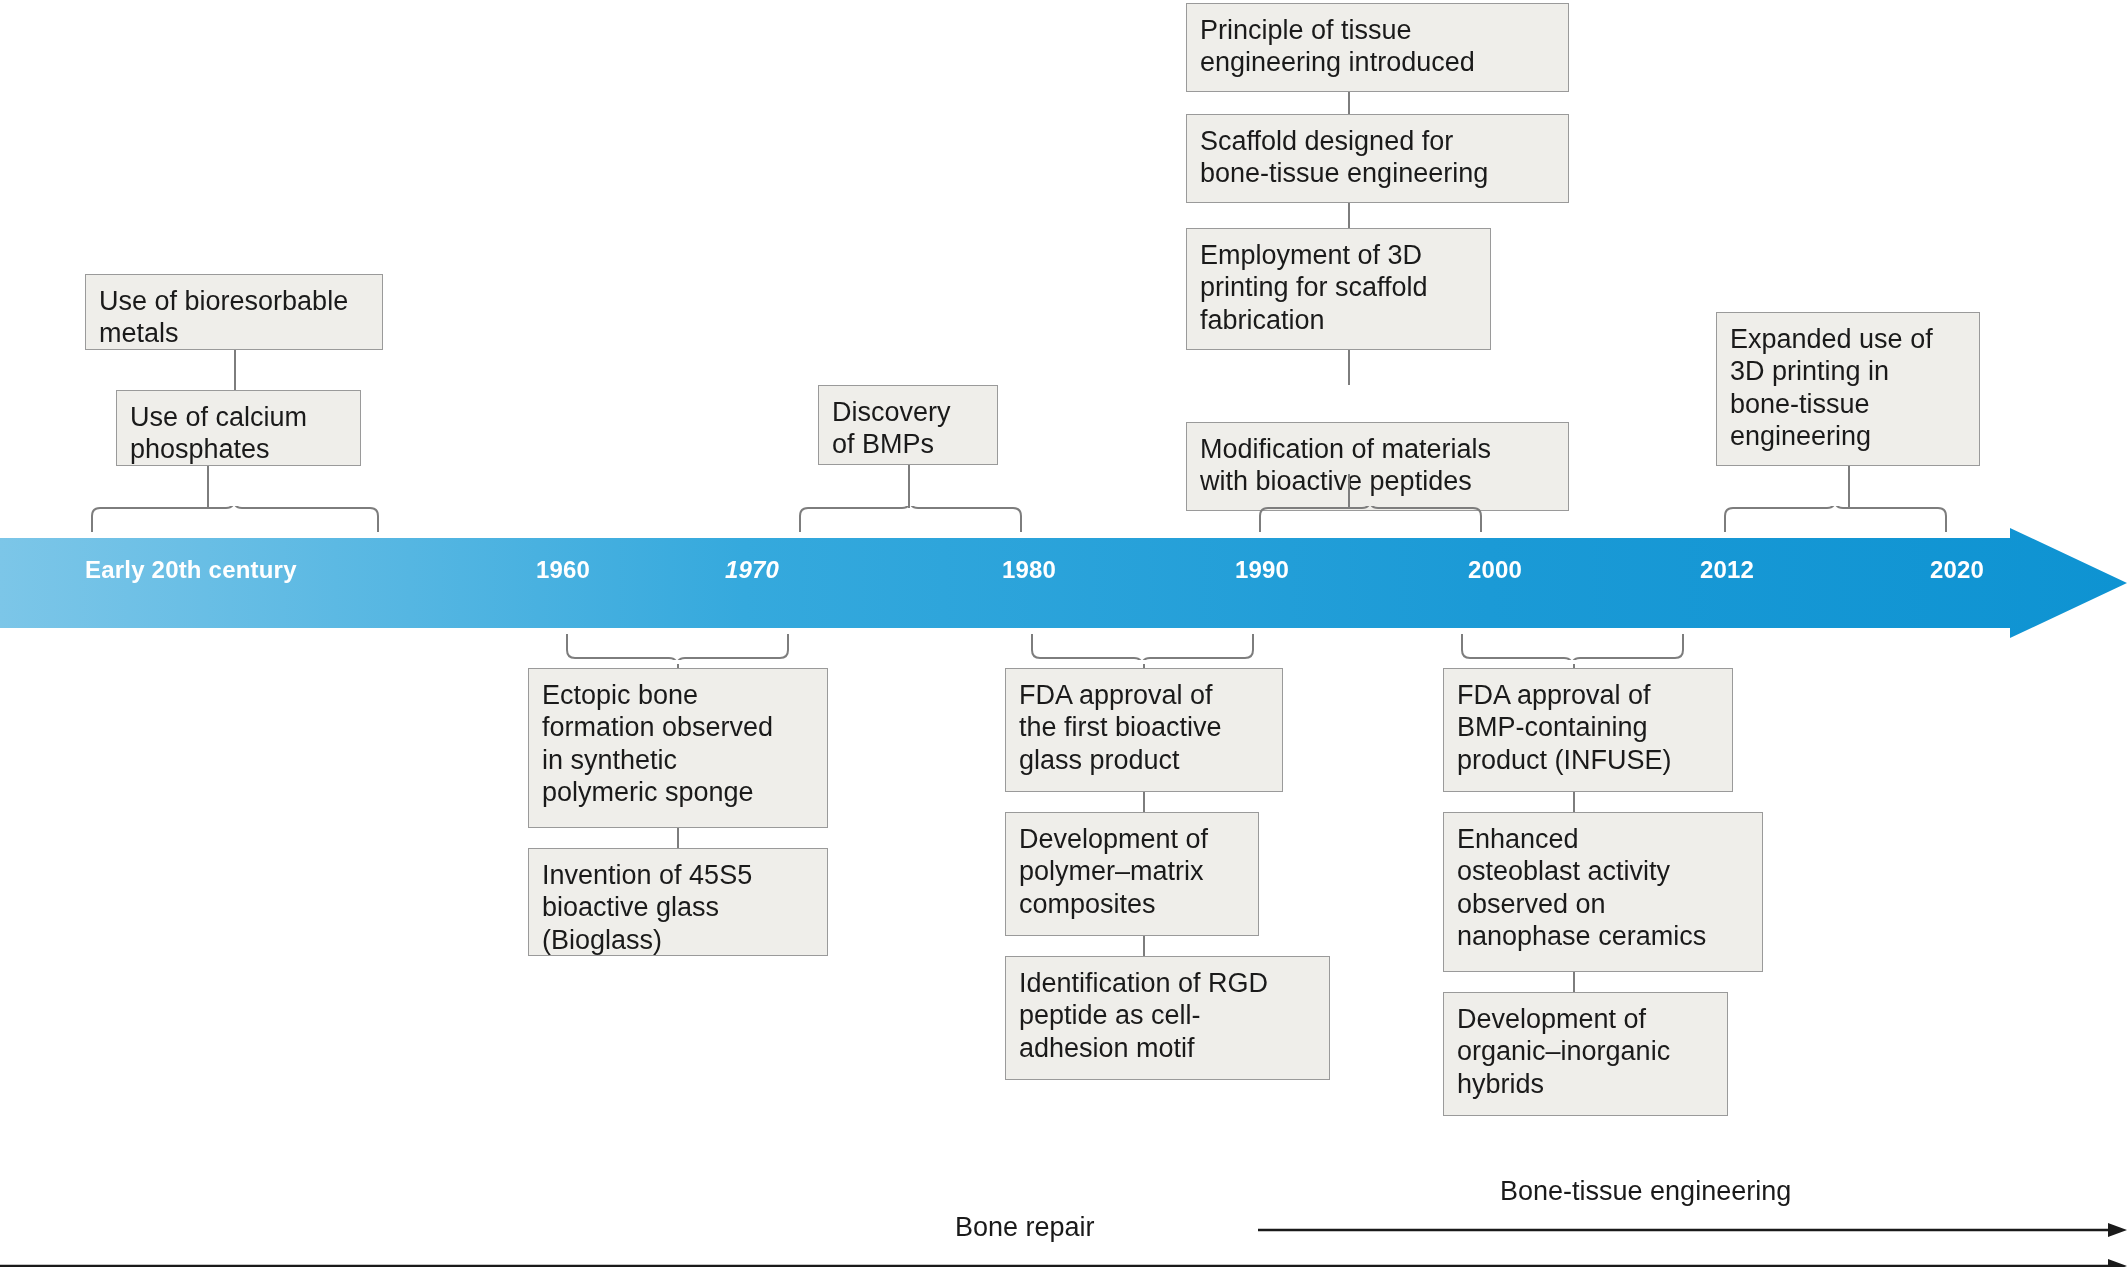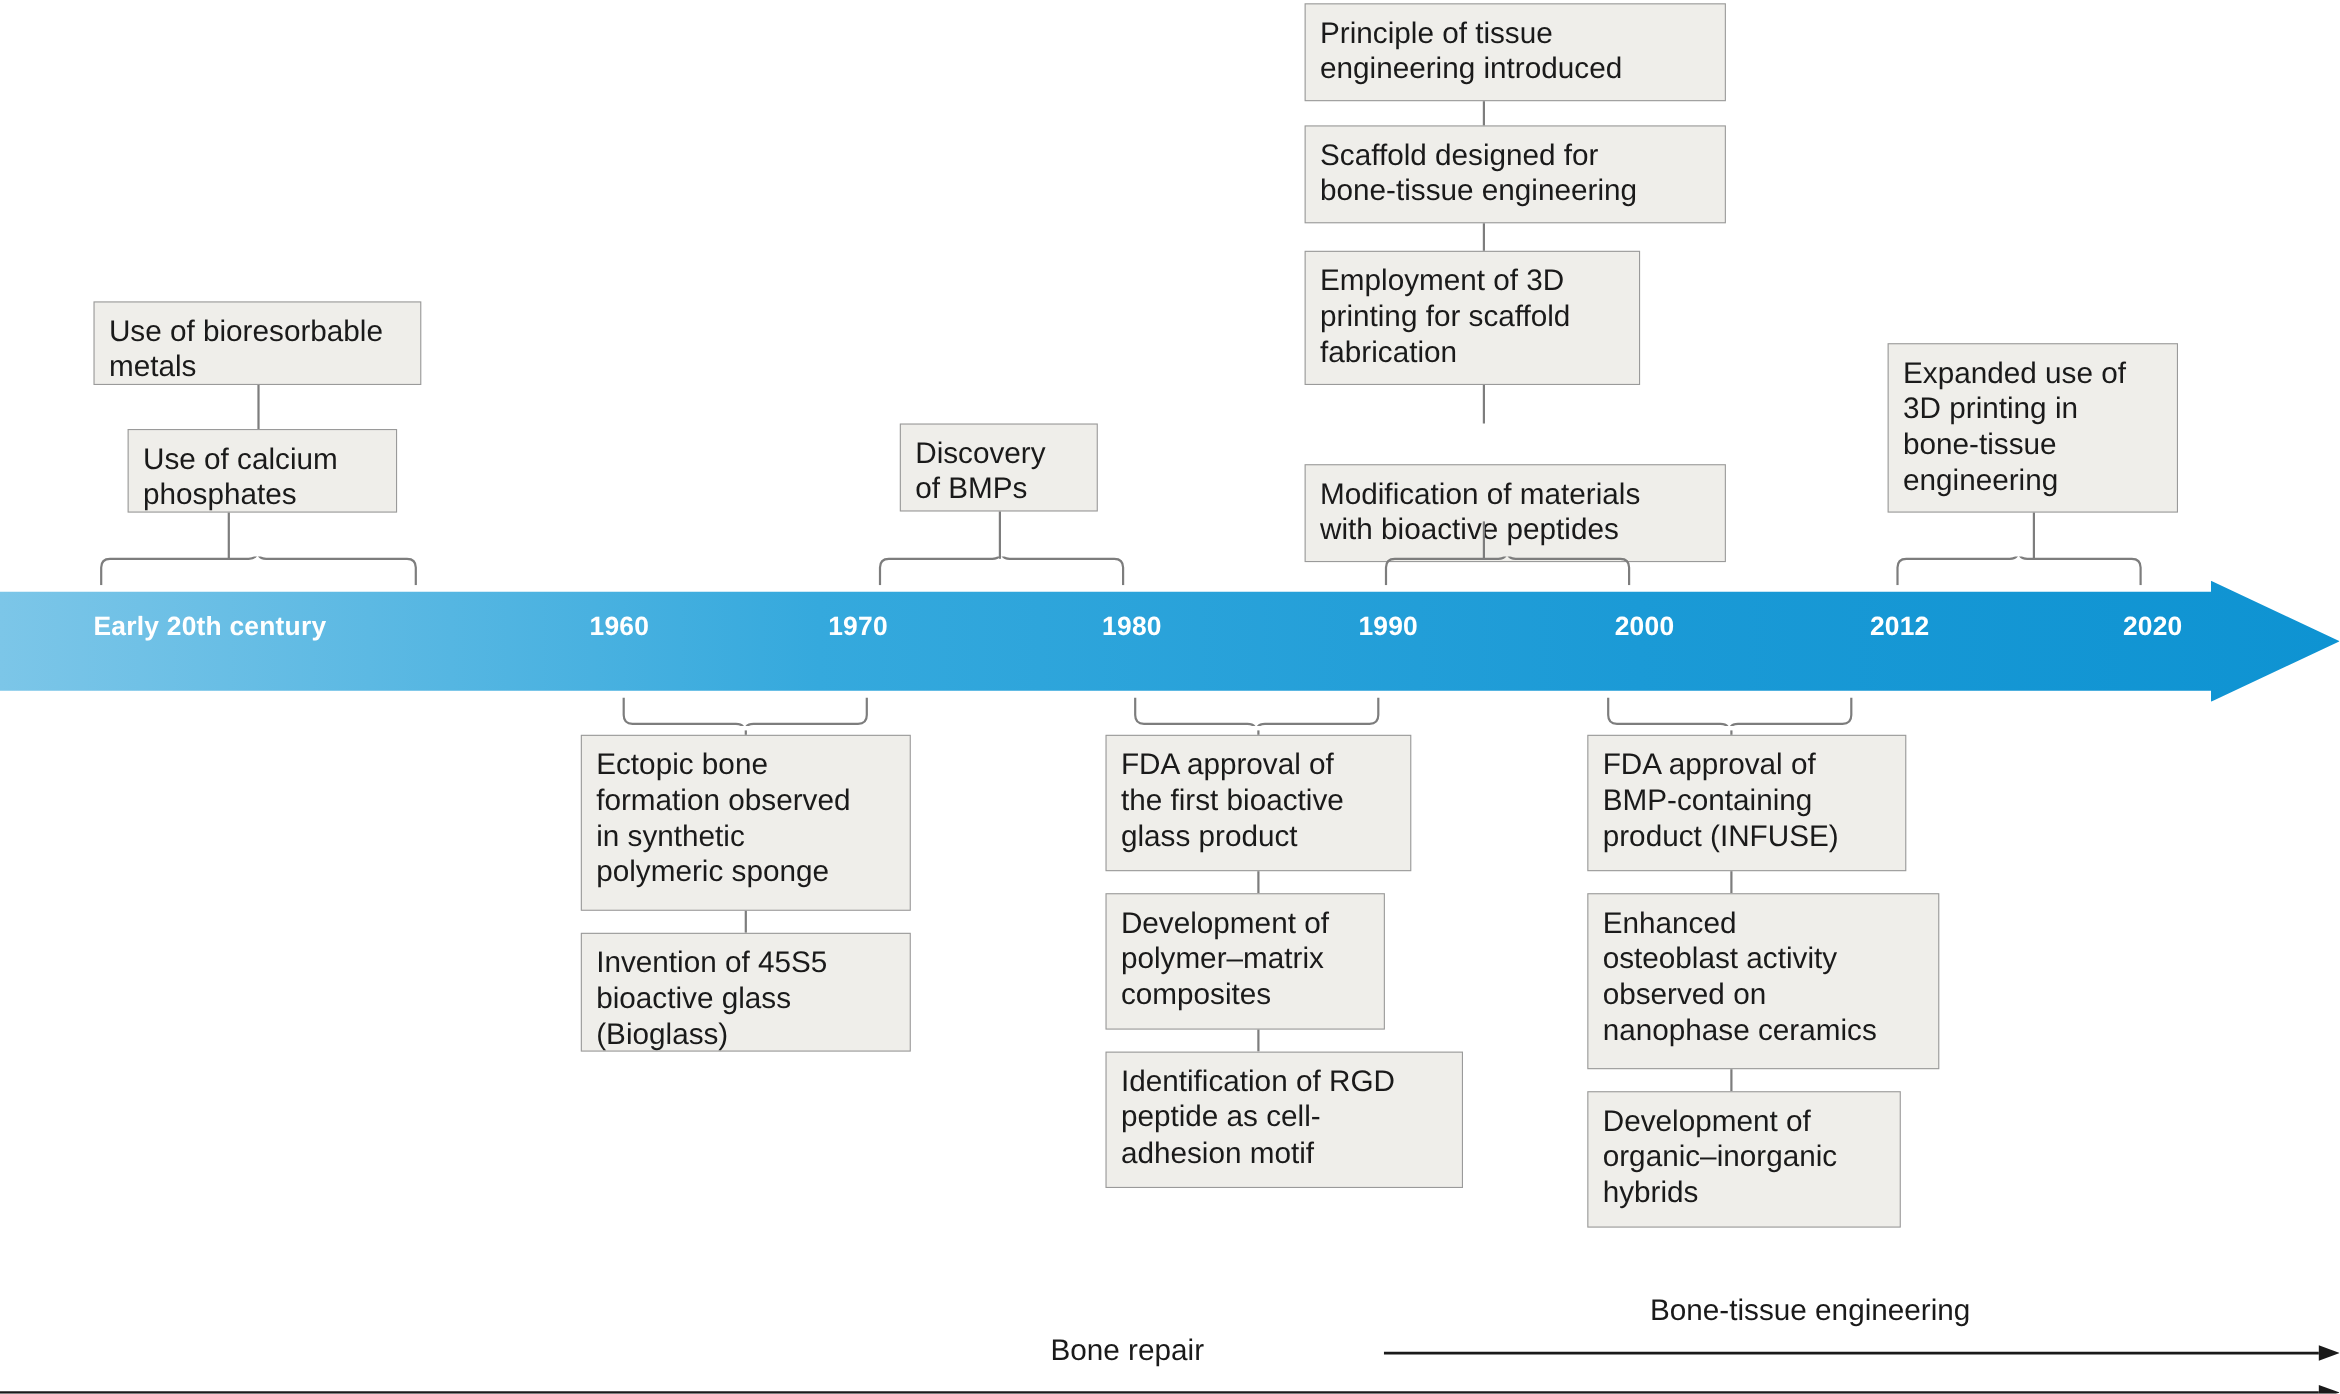--- a/index.html
+++ b/index.html
@@ -153,21 +153,21 @@
           <stop offset="70%" stop-color="#1b9ad6"></stop>
           <stop offset="100%" stop-color="#0e93d2"></stop>
         </linearGradient>
       </defs>
       <path d="M0,10 L2010,10 L2010,0 L2127,55 L2010,110 L2010,100 L0,100 Z" fill="url(#axisGrad)"></path>
     </svg>
   </div>
 
   <div class="tick-label first" style="left:85px;">Early 20th century</div>
   <div class="tick-label" style="left:563px;">1960</div>
-  <div class="tick-label" style="left:780px;">1970</div>
+  <div class="tick-label" style="left:752px;font-style:italic;">1970</div>
   <div class="tick-label" style="left:1029px;">1980</div>
   <div class="tick-label" style="left:1262px;">1990</div>
   <div class="tick-label" style="left:1495px;">2000</div>
   <div class="tick-label" style="left:1727px;">2012</div>
   <div class="tick-label" style="left:1957px;">2020</div>
 
   <div class="brace" style="left:565px; top:634px;">
     <svg width="225" height="26" viewBox="0 0 225 26">
       <path d="M2,0 L2,16 Q2,24 10,24 L104,24 Q112,24 112,32 Q112,24 120,24 L215,24 Q223,24 223,16 L223,0" fill="none" stroke="#7d7d7d" stroke-width="2"></path>
     </svg>

